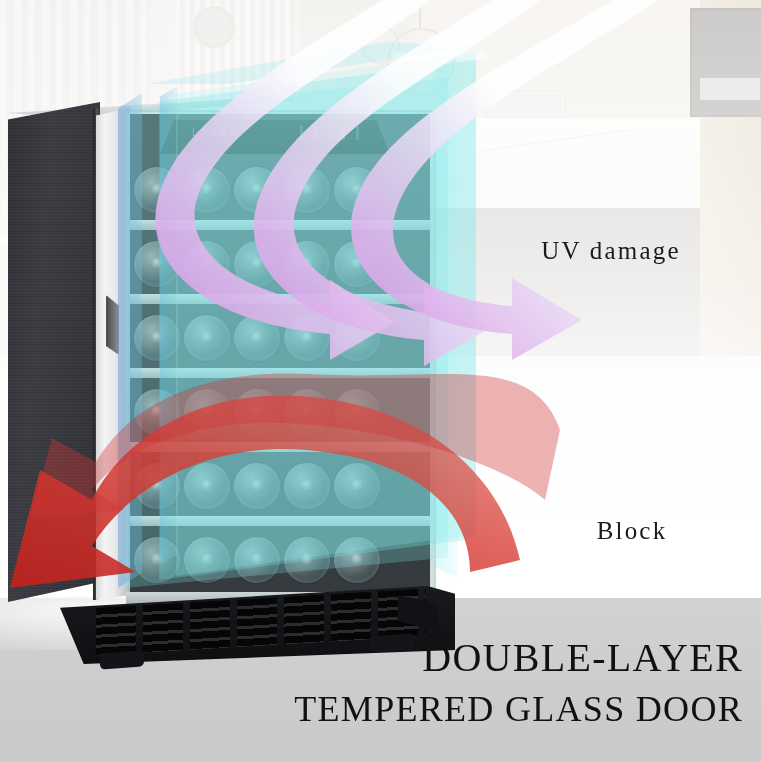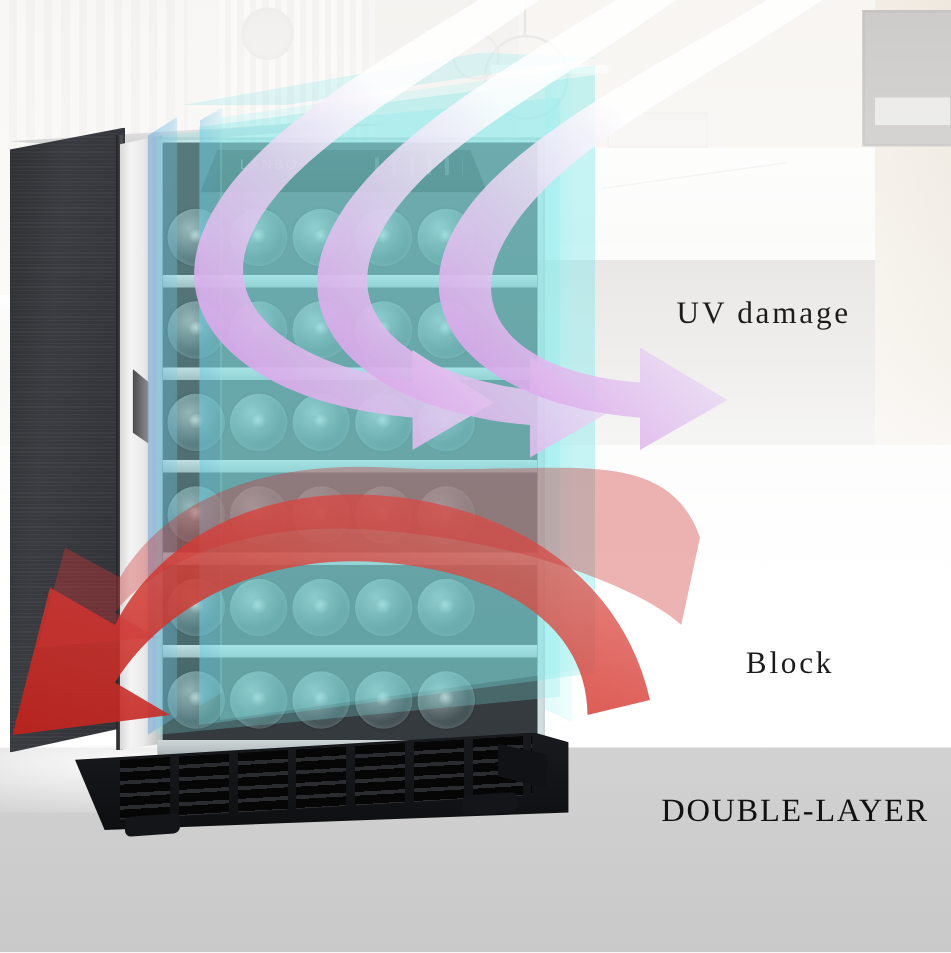--- a/index.html
+++ b/index.html
@@ -156,21 +156,21 @@
 
   
   .label{position:absolute;z-index:40;color:#1b1b1b;
     font-family:"Liberation Serif", serif;font-size:25px;line-height:1.55;
     letter-spacing:2.2px;text-align:center;white-space:pre-line;}
   #lbl-uv{left:480px;top:193px;width:262px;}
   #lbl-heat{left:497px;top:473px;width:270px;}
 
   .headline{position:absolute;z-index:45;right:18px;text-align:right;color:#111111;
     font-family:"Liberation Serif", serif;font-weight:400;letter-spacing:1.3px;}
-  #hl-1{top:634px;font-size:26px;}
+  #hl-1{top:634px;font-size:40px;}
   #hl-2{top:688px;font-size:36px;}
 </style>
 </head>
 <body>
 
 <div id="stage">
 
   <div class="bg-scene">
     <div class="k-wall"></div>
     <div class="k-curtain2"></div>
@@ -371,14 +371,15 @@
 
   <div class="label" id="lbl-uv">
     <div>UV damage</div>
   </div>
 
   <div class="label" id="lbl-heat">
     <div>Block</div>
   </div>
 
   <div class="headline" id="hl-1">DOUBLE-LAYER</div>
+  <div class="headline" id="hl-2">TEMPERED GLASS DOOR</div>
 
 </div>
 
 </body></html>

